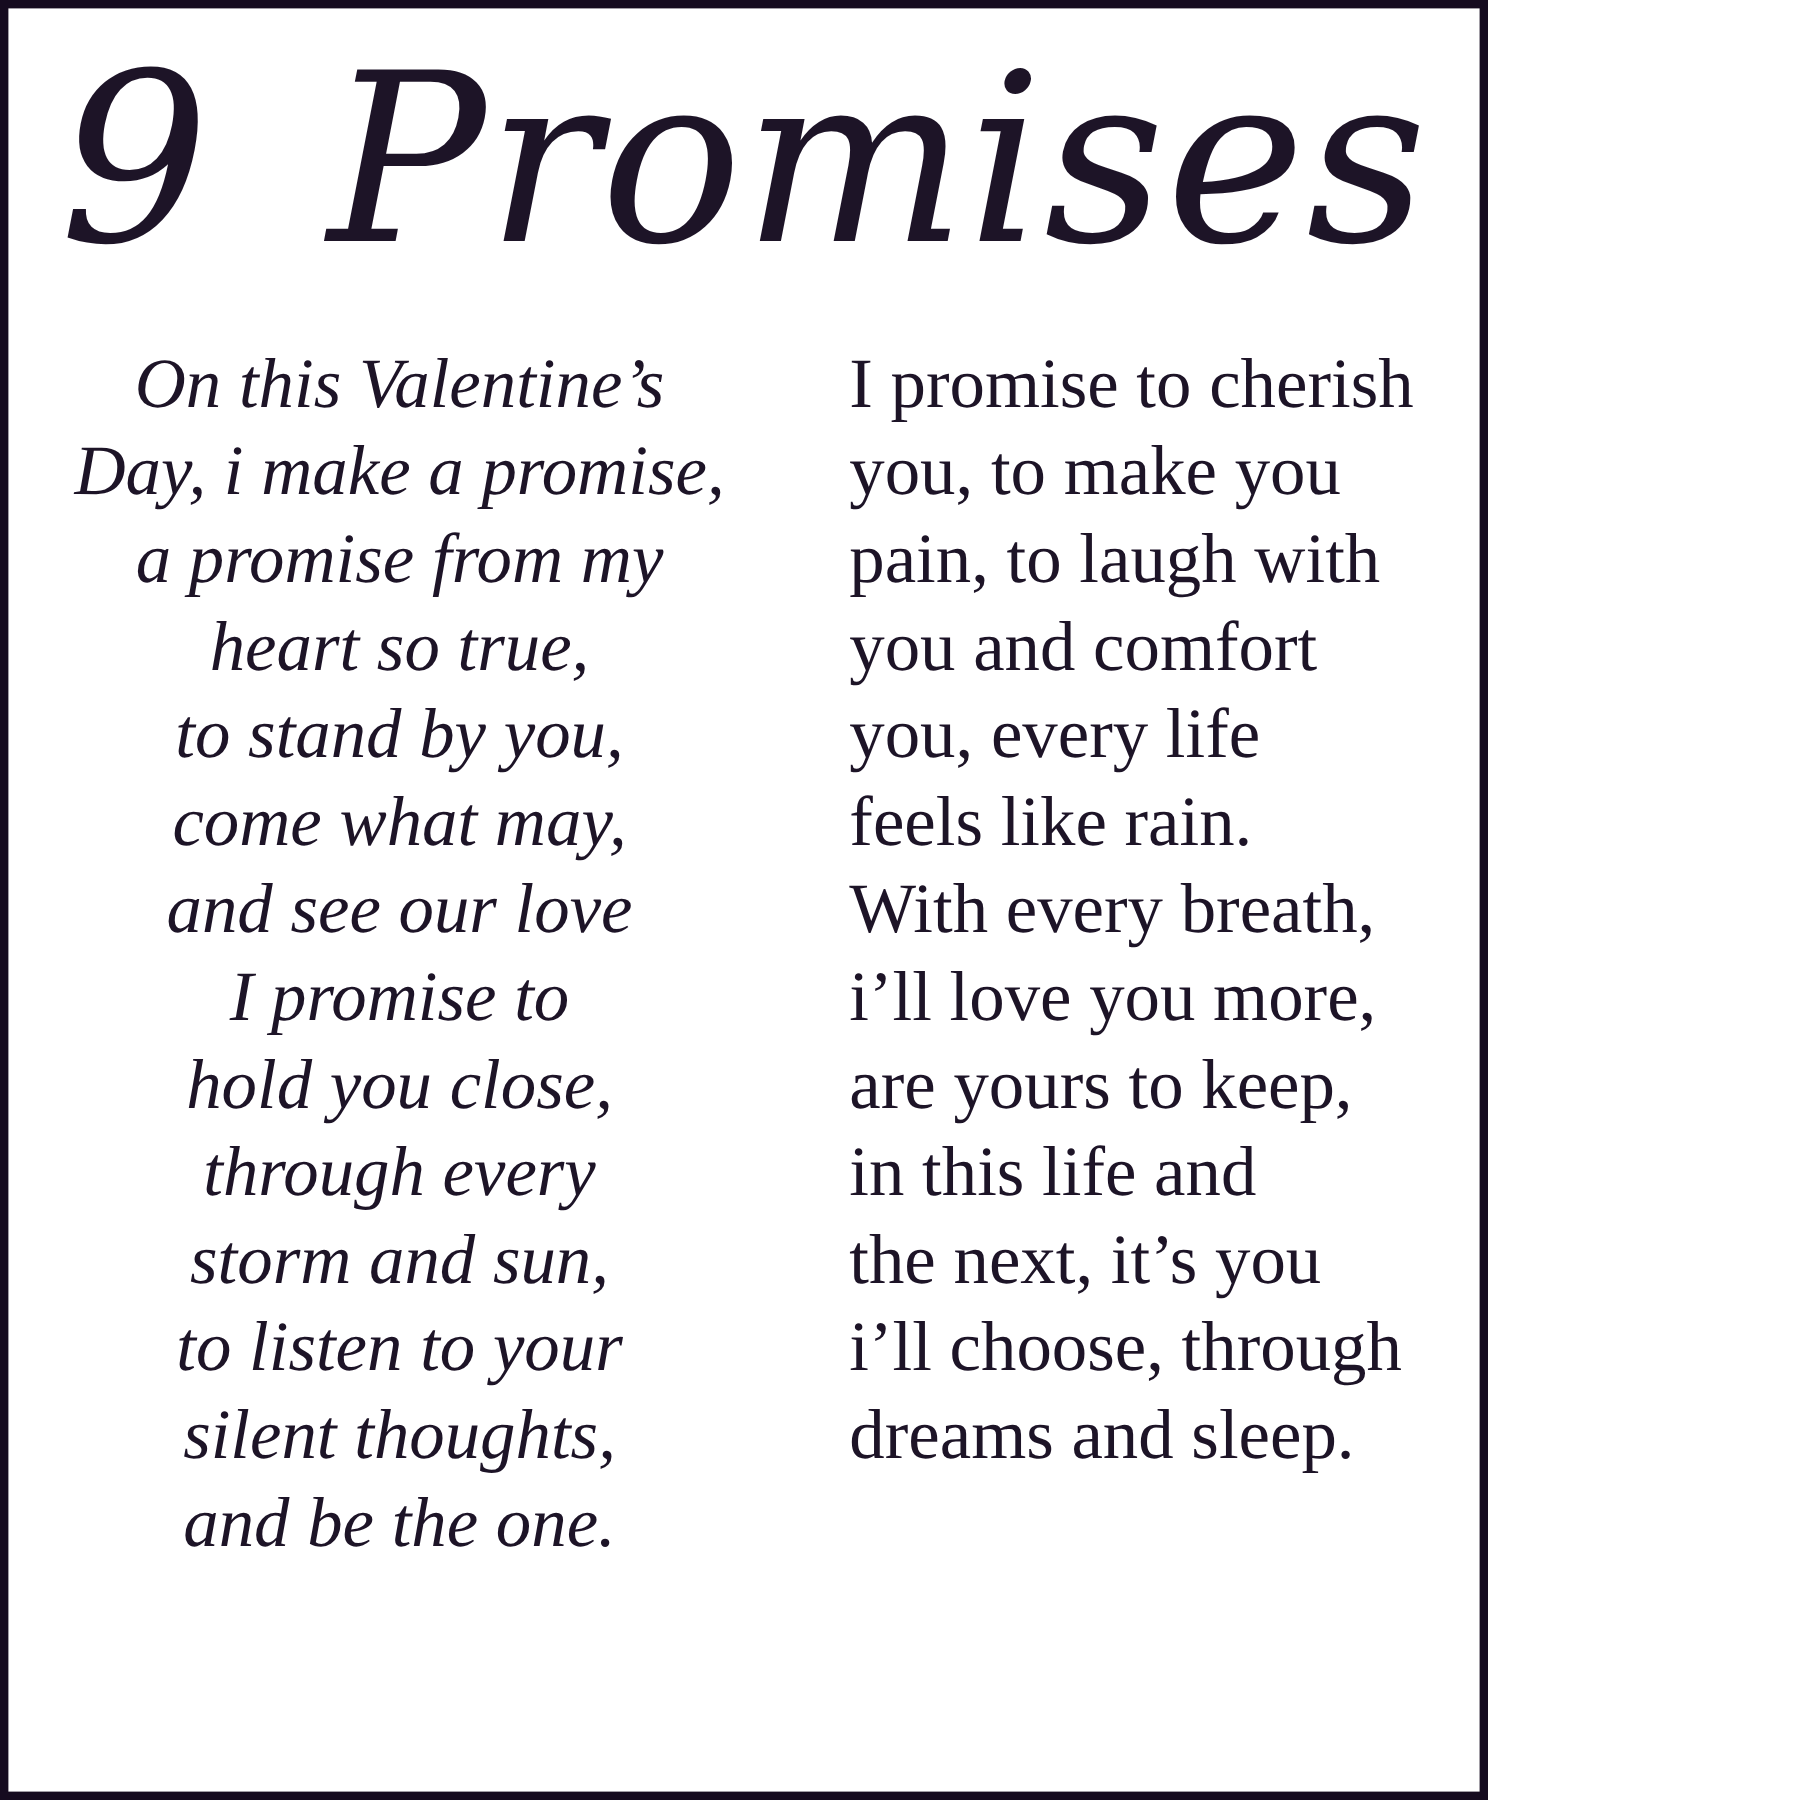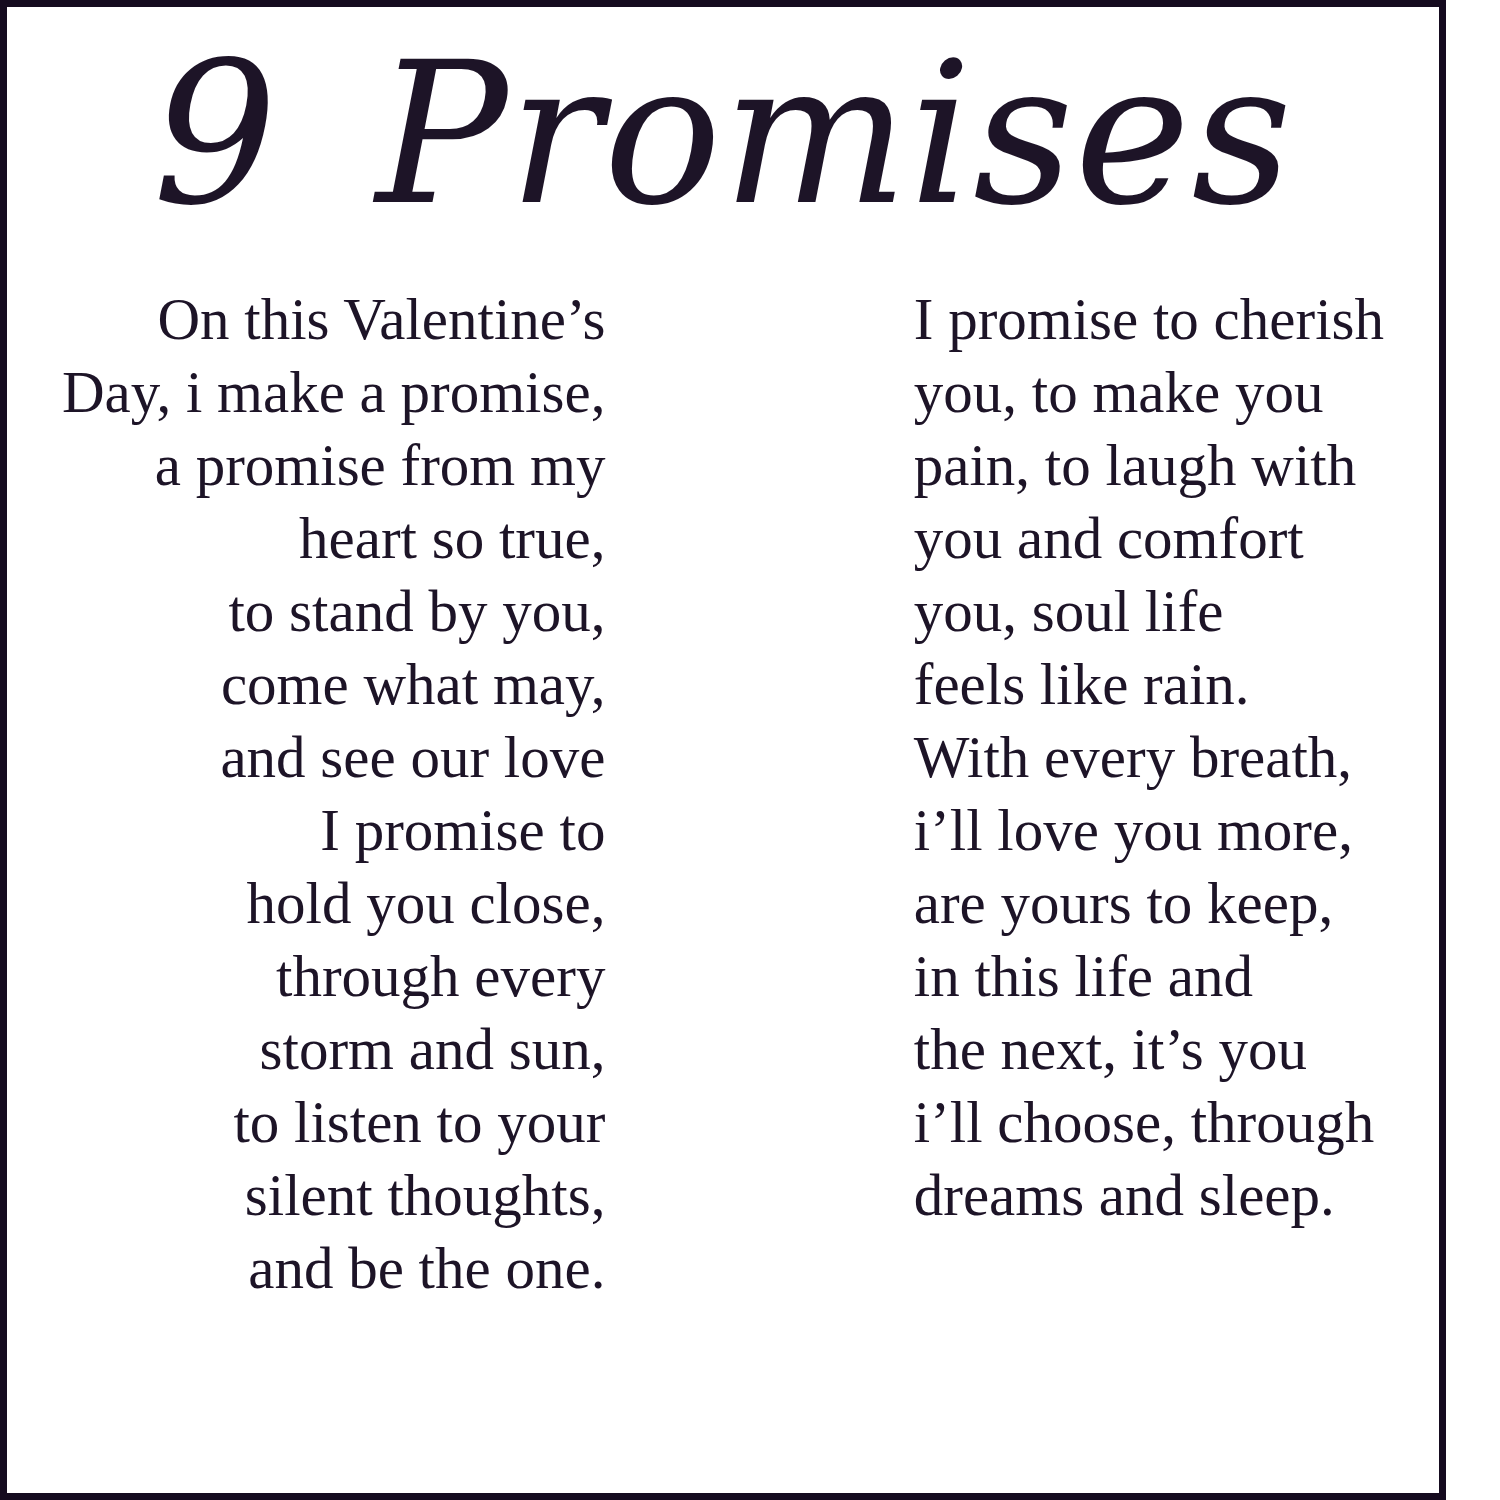--- a/index.html
+++ b/index.html
@@ -3,21 +3,21 @@
 <meta charset="utf-8">
 <style>
   :root{
     --text:#1d1427;
     --border:#150b1f;
     --bg:#ffffff;
   }
   html,body{margin:0;padding:0;background:#fff;}
   .page{
     position:relative;
-    width:1446px;
+    width:1240px;
     height:1500px;
     box-sizing:border-box;
     background:var(--bg);
     border:7px solid var(--border);
     overflow:hidden;
     color:var(--text);
   }
   .title{
     margin:22px 10px 0 10px;
     text-align:center;
@@ -37,21 +37,21 @@
     align-items:flex-start;
     padding:0 55px 0 55px;
     margin-top:42px;
   }
   .column{
     font-family:"Liberation Serif", serif;
     font-size:59px;
     line-height:73px;
     color:var(--text);
   }
-  .col-left{text-align:right;}
+  .col-left{text-align:center;font-style:italic;}
   .col-right{text-align:left;}
   .poem-line{white-space:nowrap;}
 </style>
 </head>
 <body>
 
 <div class="page">
 
   <h1 class="title">9 Promises</h1>
 
@@ -72,21 +72,21 @@
       <div class="poem-line">to listen to your</div>
       <div class="poem-line">silent thoughts,</div>
       <div class="poem-line">and be the one.</div>
     </div>
 
     <div class="column col-right">
       <div class="poem-line">I promise to cherish</div>
       <div class="poem-line">you, to make you</div>
       <div class="poem-line">pain, to laugh with</div>
       <div class="poem-line">you and comfort</div>
-      <div class="poem-line">you, soul life</div>
+      <div class="poem-line">you, every life</div>
       <div class="poem-line">feels like rain.</div>
       <div class="poem-line">With every breath,</div>
       <div class="poem-line">i’ll love you more,</div>
       <div class="poem-line">are yours to keep,</div>
       <div class="poem-line">in this life and</div>
       <div class="poem-line">the next, it’s you</div>
       <div class="poem-line">i’ll choose, through</div>
       <div class="poem-line">dreams and sleep.</div>
     </div>
 

